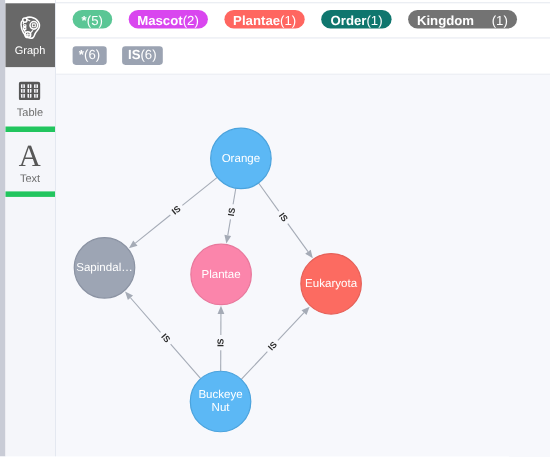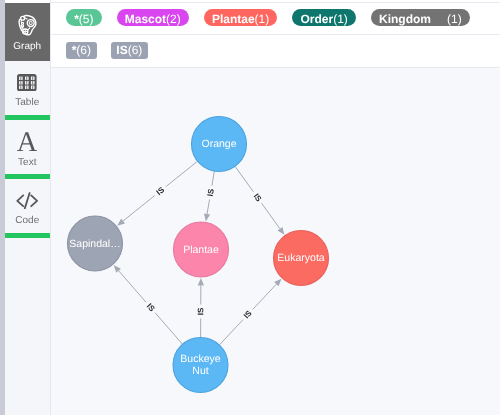--- a/index.html
+++ b/index.html
@@ -104,28 +104,20 @@
         <span class="lbl">Table</span>
       </div>
       <div class="side-item">
         <span class="ico">
           <svg width="20" height="19.5" viewBox="0 0 20 19.5" fill="none">
             <text x="10" y="19.0" font-family="Liberation Serif,serif" font-size="28.4" text-anchor="middle" fill="#575757">A</text>
           </svg>
         </span>
         <span class="lbl">Text</span>
       </div>
-      <div class="side-item">
-        <span class="ico">
-          <svg width="22.4" height="17.4" viewBox="0 0 22.4 17.4" fill="none">
-            <path d="M7.2 3.4 1.3 8.8l5.9 5.4M15.2 3.4l5.9 5.4-5.9 5.4M13.6 1.0 8.8 16.4" stroke="#575757" stroke-width="1.8" stroke-linecap="round" stroke-linejoin="round" fill="none"></path>
-          </svg>
-        </span>
-        <span class="lbl">Code</span>
-      </div>
     </div>
 
   <div id="legend">
     <div class="chip-row r1">
         <span class="chip" style="background: rgb(90, 198, 149);">
           <span>*</span>
           <span class="cnt">(5)</span>
         </span>
         <span class="chip" style="background: #d946ef;">
           <span>Mascot</span>

